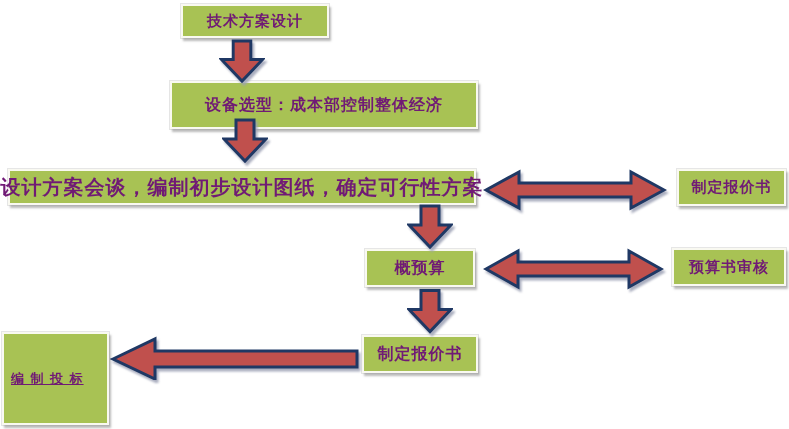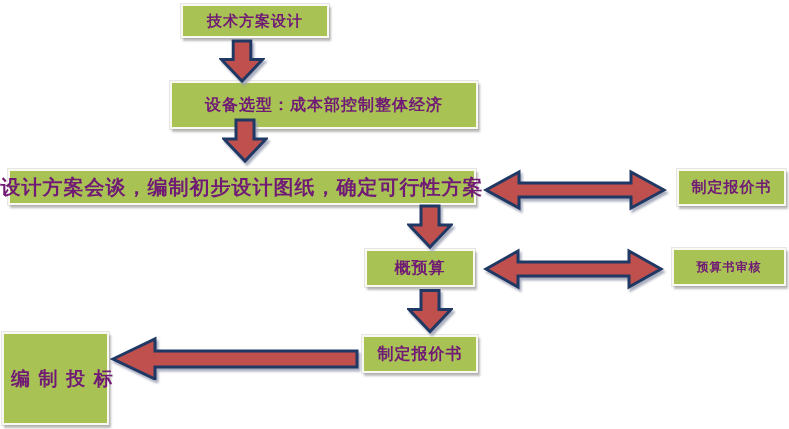--- a/index.html
+++ b/index.html
@@ -27,33 +27,34 @@
     letter-spacing: 1px;
     text-align: center;
     white-space: nowrap;
   }
 
   .node-tech          { left: 181px; top: 4px;   width: 148px; height: 34px; font-size: 15px; }
   .node-equip         { left: 170px; top: 81px;  width: 308px; height: 48px; font-size: 16px; }
   .node-design        { left: 8px;   top: 169px; width: 468px; height: 36px; font-size: 20px; }
   .node-plan-review   { left: 677px; top: 169px; width: 109px; height: 37px; font-size: 15px; }
   .node-budget        { left: 365px; top: 249px; width: 110px; height: 38px; font-size: 16px; }
-  .node-budget-review { left: 672px; top: 248px; width: 114px; height: 38px; font-size: 12px; }
+  .node-budget-review { left: 672px; top: 248px; width: 114px; height: 38px; font-size: 15px; }
   .node-quotation     { left: 362px; top: 335px; width: 116px; height: 38px; font-size: 16px; }
 
   .node-bid {
     left: 2px; top: 332px; width: 107px; height: 93px;
     flex-direction: column;
     align-items: flex-start;
     justify-content: center;
     padding: 4px 7px;
-    font-size: 19px;
+    font-size: 13px;
     line-height: 29px;
     white-space: pre;
     text-align: left;
+    text-decoration: underline;
   }
 
   .arrow { position: absolute; }
   .arrow svg { display: block; filter: drop-shadow(2px 3px 1px rgba(155,160,180,0.85)); }
   .arrow polygon {
     fill: var(--arrow-fill, #c0504d);
     stroke: var(--arrow-stroke, #1f3864);
     stroke-width: 3;
     stroke-linejoin: miter;
   }

